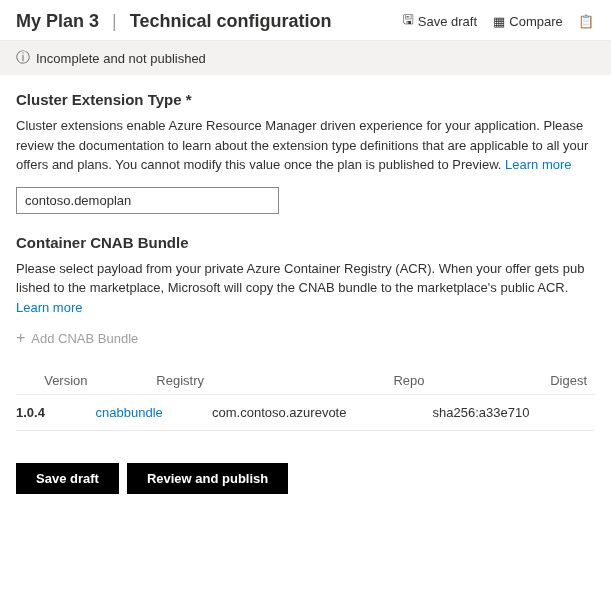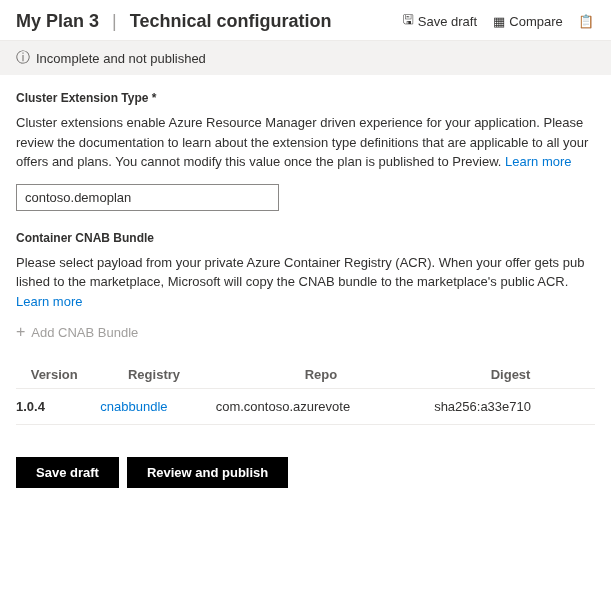--- a/index.html
+++ b/index.html
@@ -68,21 +68,21 @@
       color: #605e5c;
       font-size: 14px;
     }
 
     
     .content {
       padding: 16px 16px 16px 16px;
     }
 
     .section-title {
-      font-size: 12px;
+      font-size: 15px;
       font-weight: 600;
       margin-bottom: 8px;
       color: #323130;
     }
 
     .section-desc {
       font-size: 13px;
       color: #323130;
       line-height: 1.5;
       margin-bottom: 12px;
@@ -122,23 +122,23 @@
       color: #a19f9d;
     }
 
     
     .bundle-table {
       width: 100%;
       border-collapse: collapse;
       margin-bottom: 24px;
     }
     .bundle-table th {
-      text-align: center;
-      font-size: 13px;
-      font-weight: 700;
+      text-align: right;
+      font-size: 13px;
+      font-weight: 400;
       color: #605e5c;
       padding: 6px 8px 6px 0;
       border-bottom: 1px solid #edebe9;
     }
     .bundle-table td {
       padding: 10px 8px 10px 0;
       font-size: 13px;
       color: #323130;
       border-bottom: 1px solid #edebe9;
       vertical-align: middle;

